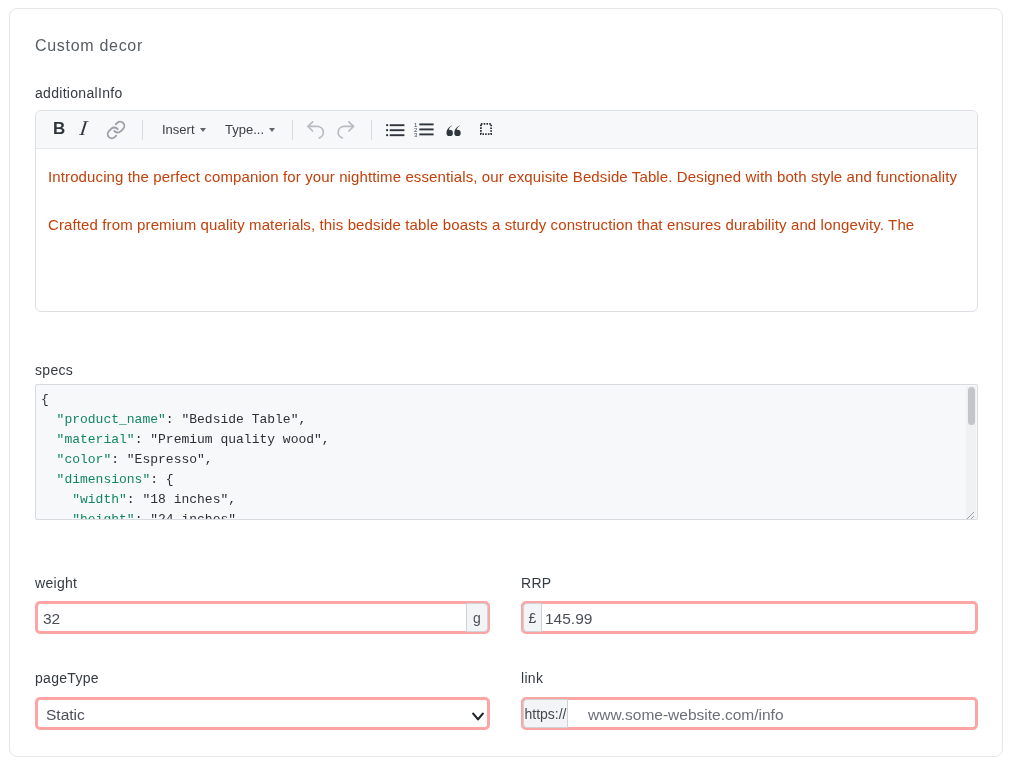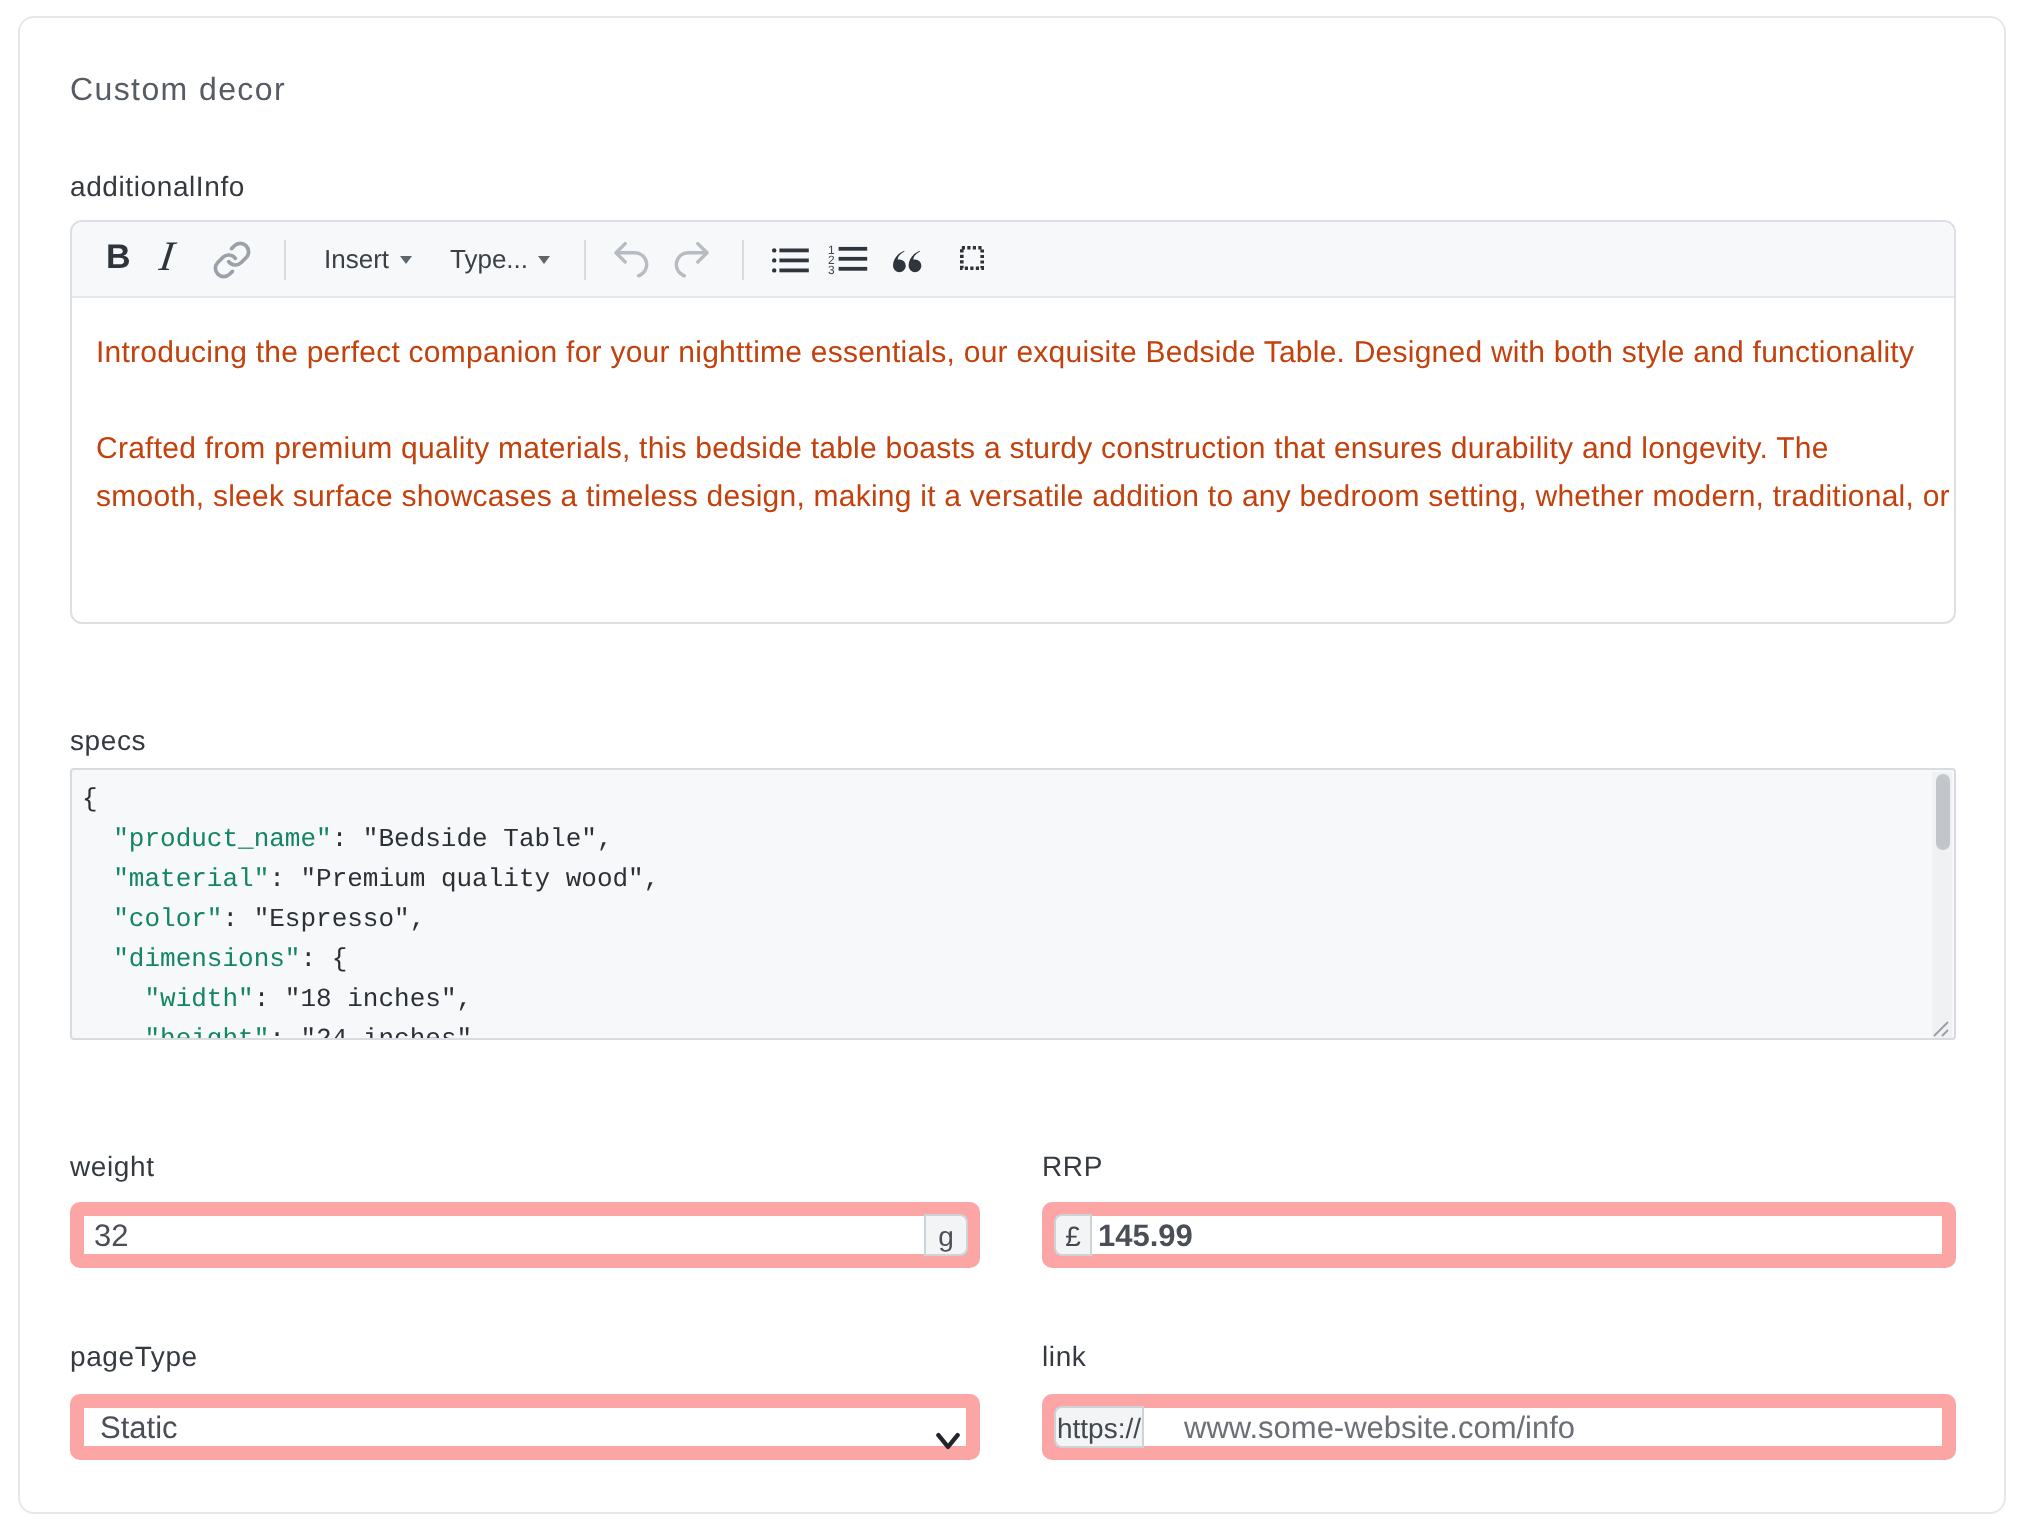--- a/index.html
+++ b/index.html
@@ -27,21 +27,21 @@
   .json { position:absolute; left:35px; top:384px; width:943px; height:136px;
     background:#f7f8f9; border:1px solid #d8dbdf; border-radius:2px; overflow:hidden; }
   .json pre { font-family:"Liberation Mono",monospace; font-size:13px; line-height:20px;
     color:#2b3037; padding:5px 5px; }
   .json .k { color:#12865e; }
   .sbtrack { position:absolute; right:1px; top:1px; width:10px; height:134px; background:#f0f1f3; }
   .sbthumb { position:absolute; right:2px; top:2px; width:7px; height:38px; background:#c2c5c9; border-radius:4px; }
   .grip { position:absolute; right:2px; bottom:2px; width:11px; height:11px; }
 
   
-  .inp { position:absolute; height:33px; border:7px solid #fca5a5; border-radius:5px; background:#fff;
+  .inp { position:absolute; height:33px; border:3px solid #fca5a5; border-radius:5px; background:#fff;
     font-size:15.5px; color:#4a4f57; display:flex; align-items:center; }
   .inp .val { padding-left:5px; position:relative; top:1px; }
   .addon-r { position:absolute; right:-1px; top:-1px; bottom:-1px; width:22px; background:#f3f4f6;
     border:1px solid #ced3d8; border-radius:0 4px 4px 0; display:flex; align-items:center; justify-content:center;
     font-size:14px; color:#4c5158; }
   .addon-l { position:absolute; left:-1px; top:-1px; bottom:-1px; background:#f3f4f6;
     border:1px solid #ced3d8; border-radius:4px 0 0 4px; display:flex; align-items:center; justify-content:center;
     font-size:14px; color:#43474e; }
 </style>
 </head>
@@ -93,21 +93,20 @@
         <path d="M6.2 0.4C2.8 1.7 0.5 4.4 0.5 7.9a3.2 3.2 0 1 0 3.2-3.2c-.3 0-.7.05-.9.1.3-1.8 1.6-3.3 3.4-4.1z"></path>
         <path d="M14.0 0.4C10.6 1.7 8.3 4.4 8.3 7.9a3.2 3.2 0 1 0 3.2-3.2c-.3 0-.7.05-.9.1.3-1.8 1.6-3.3 3.4-4.1z"></path>
       </svg>
     <svg style="position:absolute; left:444px; top:12.3px;" width="12" height="12" viewBox="0 0 12 12" fill="none" stroke="#2d3239" stroke-width="1.8" stroke-dasharray="1.6 1.15">
         <rect x="0.9" y="0.9" width="10.2" height="10.2"></rect>
       </svg>
   </div>
   <div class="rte-body">
     <div class="ln">Introducing the perfect companion for your nighttime essentials, our exquisite Bedside Table. Designed with both style and functionality</div>
     <div class="ln" style="margin-top:24px;">Crafted from premium quality materials, this bedside table boasts a sturdy construction that ensures durability and longevity. The</div>
-    <div class="ln">smooth, sleek surface showcases a timeless design, making it a versatile addition to any bedroom setting, whether modern, traditional, or</div>
   </div>
 </div>
 
 <div class="lbl" style="left:35px; top:362px;">specs</div>
 <div class="json">
 <pre>{
   <span class="k">"product_name"</span>: "Bedside Table",
   <span class="k">"material"</span>: "Premium quality wood",
   <span class="k">"color"</span>: "Espresso",
   <span class="k">"dimensions"</span>: {
@@ -125,21 +124,21 @@
 
 <div class="lbl" style="left:35px; top:575px;">weight</div>
 <div class="inp" style="left:35px; top:601px; width:455px;">
   <span class="val">32</span>
   <div class="addon-r">g</div>
 </div>
 
 <div class="lbl" style="left:521px; top:575px;">RRP</div>
 <div class="inp" style="left:521px; top:601px; width:457px;">
   <div class="addon-l" style="width:19px;">£</div>
-  <span class="val" style="padding-left:21px;font-weight:bold;">145.99</span>
+  <span class="val" style="padding-left:21px;">145.99</span>
 </div>
 
 <div class="lbl" style="left:35px; top:670px;">pageType</div>
 <div class="inp" style="left:35px; top:697px; width:455px;">
   <span class="val" style="padding-left:8px;">Static</span>
   <svg style="position:absolute; right:3px; top:12px;" width="12" height="10" viewBox="0 0 12 10" fill="none" stroke="#22262c" stroke-width="2.2" stroke-linecap="round" stroke-linejoin="round">
       <path d="M1.2 1.6 L6 7.4 L10.8 1.6"></path>
     </svg>
 </div>
 

